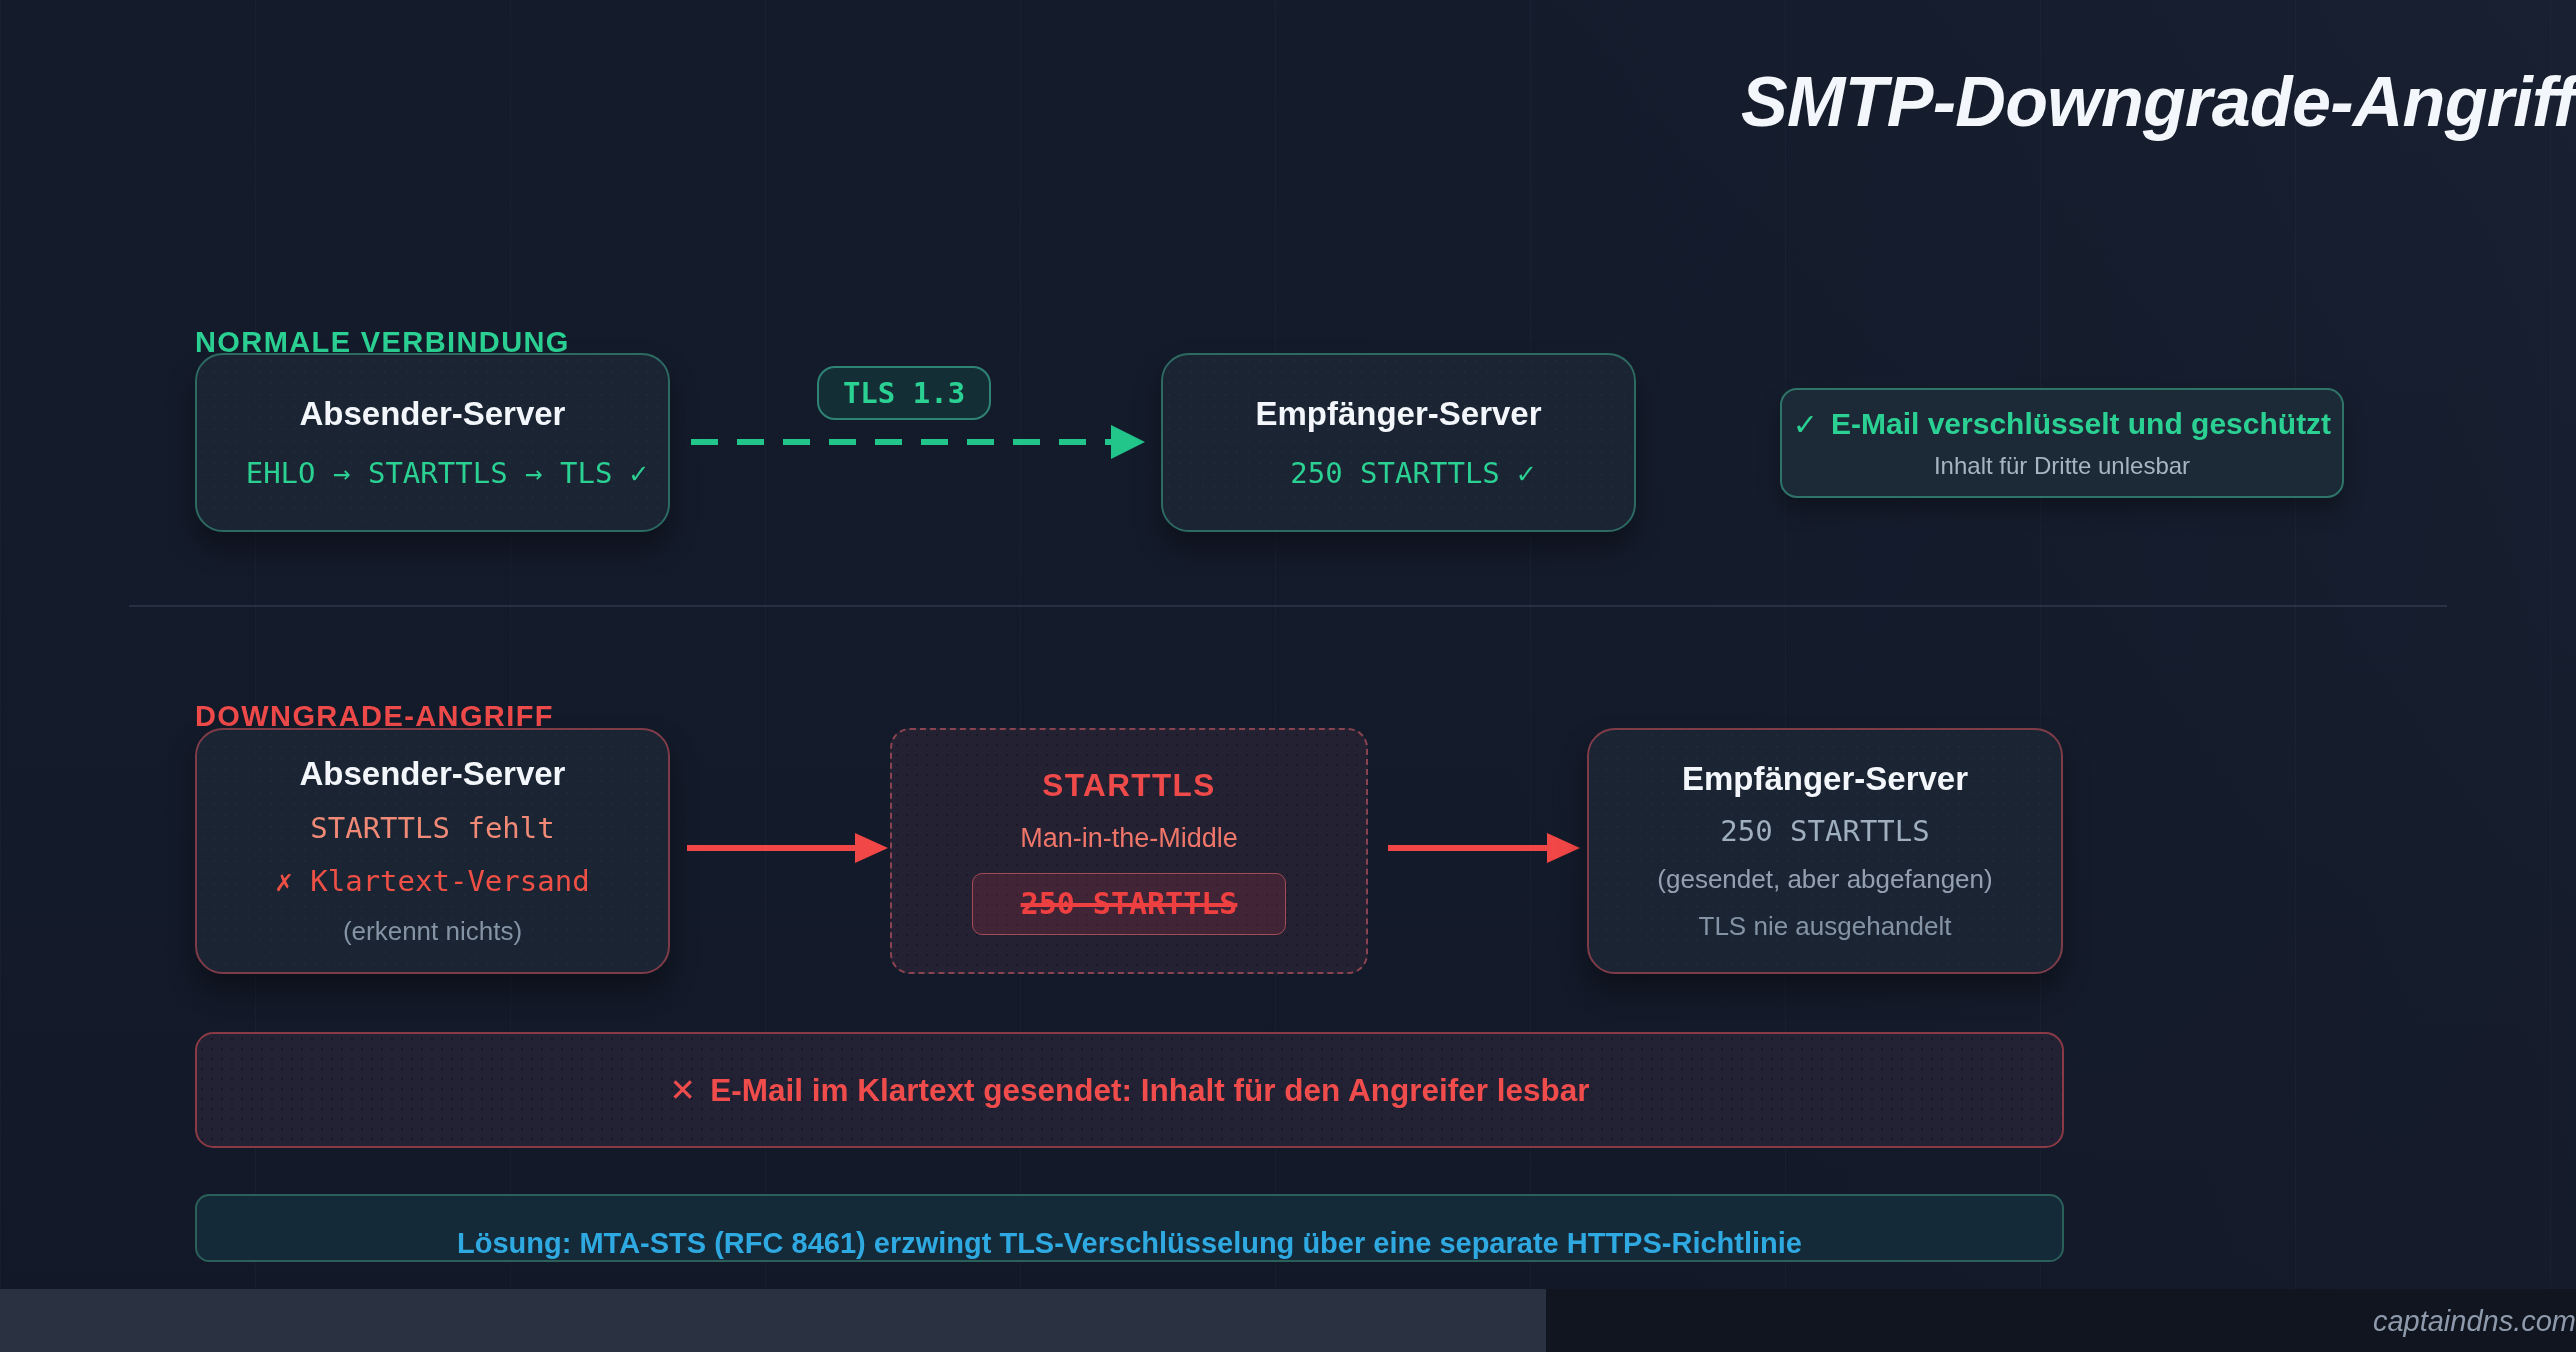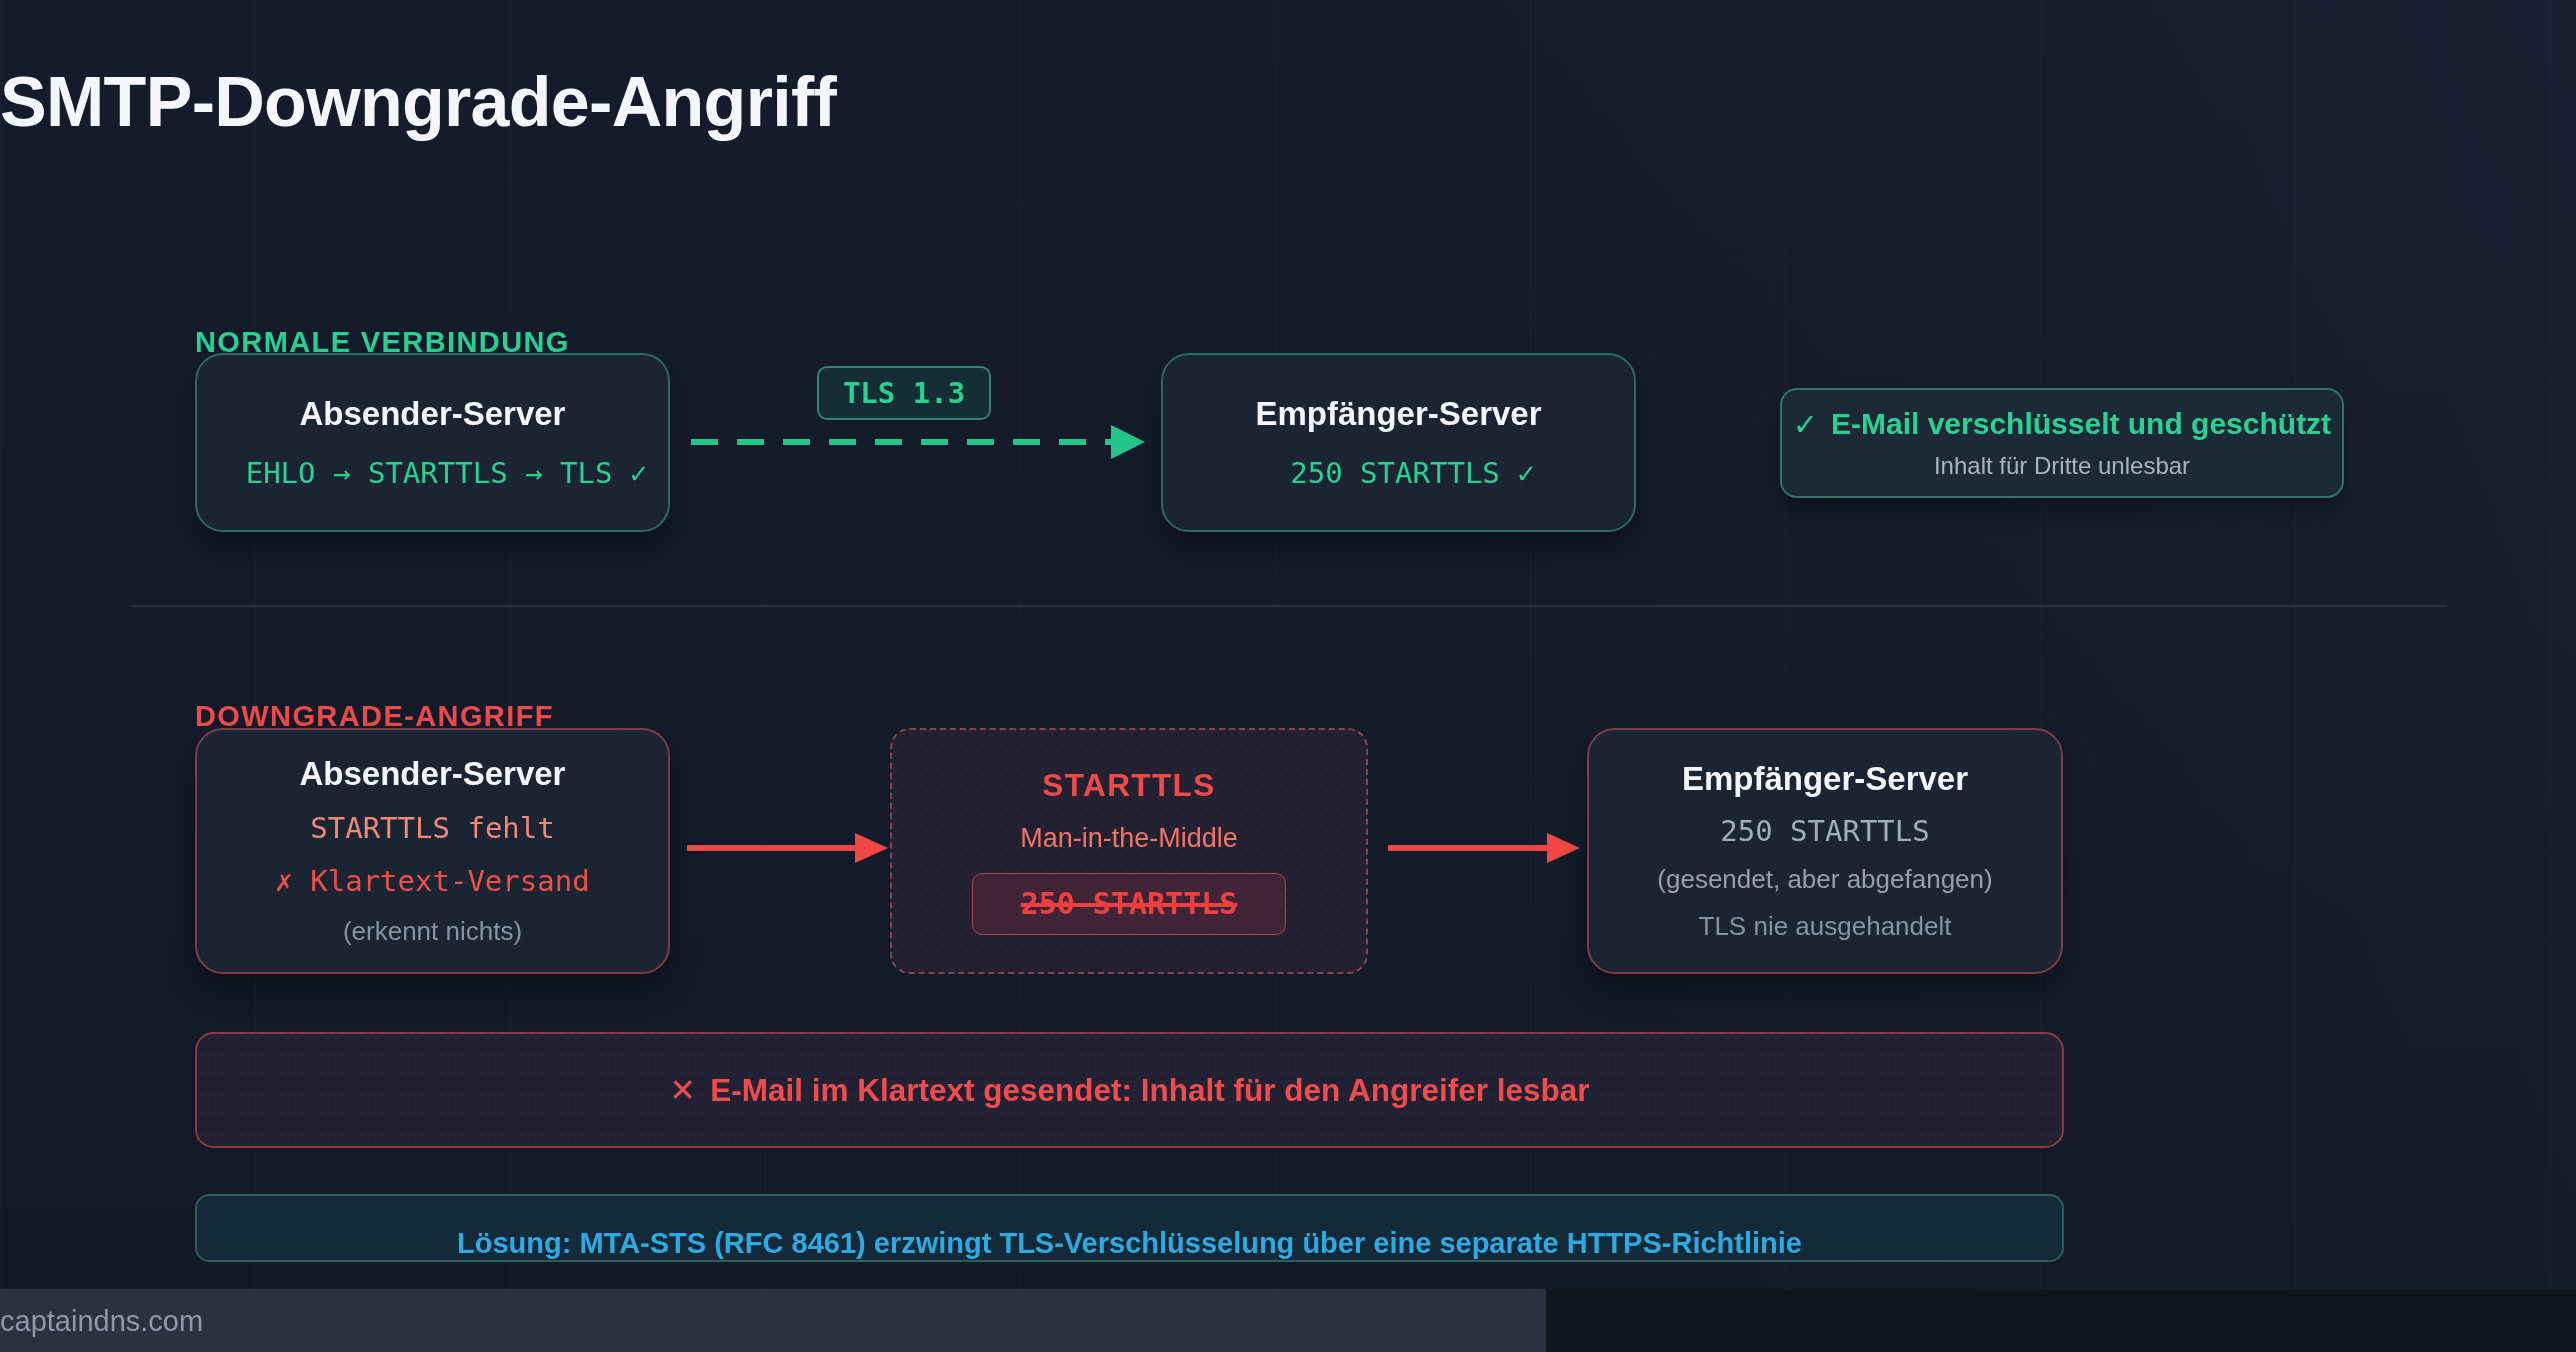--- a/index.html
+++ b/index.html
@@ -6,21 +6,21 @@
   .canvas{
     position:relative;width:2576px;height:1352px;overflow:hidden;
     background:
       linear-gradient(250deg, rgba(60,76,100,0.10) 0%, rgba(60,76,100,0.04) 22%, rgba(0,0,0,0) 45%),
       repeating-linear-gradient(90deg, rgba(160,180,210,0.035) 0 1.4px, rgba(0,0,0,0) 1.4px 255px),
       linear-gradient(180deg,#141b2b 0%,#131a29 60%,#121827 100%);
     font-family:"Liberation Sans","DejaVu Sans",sans-serif;
     color:#e8edf4;
   }
   .abs{position:absolute;}
-  .center-text{width:100%;text-align:left;}
+  .center-text{width:100%;text-align:right;font-style:italic;}
 
   .page-title{top:62px;font-size:70px;font-weight:bold;letter-spacing:-0.7px;color:#f3f6fa;}
   .page-subtitle{top:169px;font-size:33px;color:#94a1b3;}
 
   .section-label{font-size:29px;font-weight:bold;letter-spacing:1.4px;margin-top:40px;}
   .label-green{color:#2bd193;}
   .label-red{color:#ef4a4a;}
 
   .node{
     border-radius:28px;
@@ -35,21 +35,21 @@
   .node-red{border:2.1px solid #7e3c48;}
   .node-title{font-size:33px;font-weight:bold;color:#f3f6fa;}
   .mono{font-family:"DejaVu Sans Mono","Liberation Mono",monospace;}
 
   .box-sender-n,.box-receiver-n{width:471px;height:175px;gap:23px;}
   .box-sender-n{left:195px;top:353px;}
   .box-receiver-n{left:1161px;top:353px;}
   .status-green{font-size:29px;color:#2bd193;margin-left:28px;}
 
   .tls-badge{
-    left:817px;top:366px;width:170px;height:50px;border-radius:10px;
+    left:817px;top:366px;width:170px;height:50px;border-radius:18px;
     border:2.1px solid #2e8374;background:#142e36;
     display:flex;align-items:center;justify-content:center;
     font-size:29px;font-weight:bold;color:#2bd193;
   }
   .dash-line{
     left:691px;top:439px;width:421px;height:6.4px;
     background:repeating-linear-gradient(90deg,#22c68b 0 27px,rgba(0,0,0,0) 27px 46px);
   }
   .arrow-head-green{
     left:1111px;top:425px;width:0;height:0;

